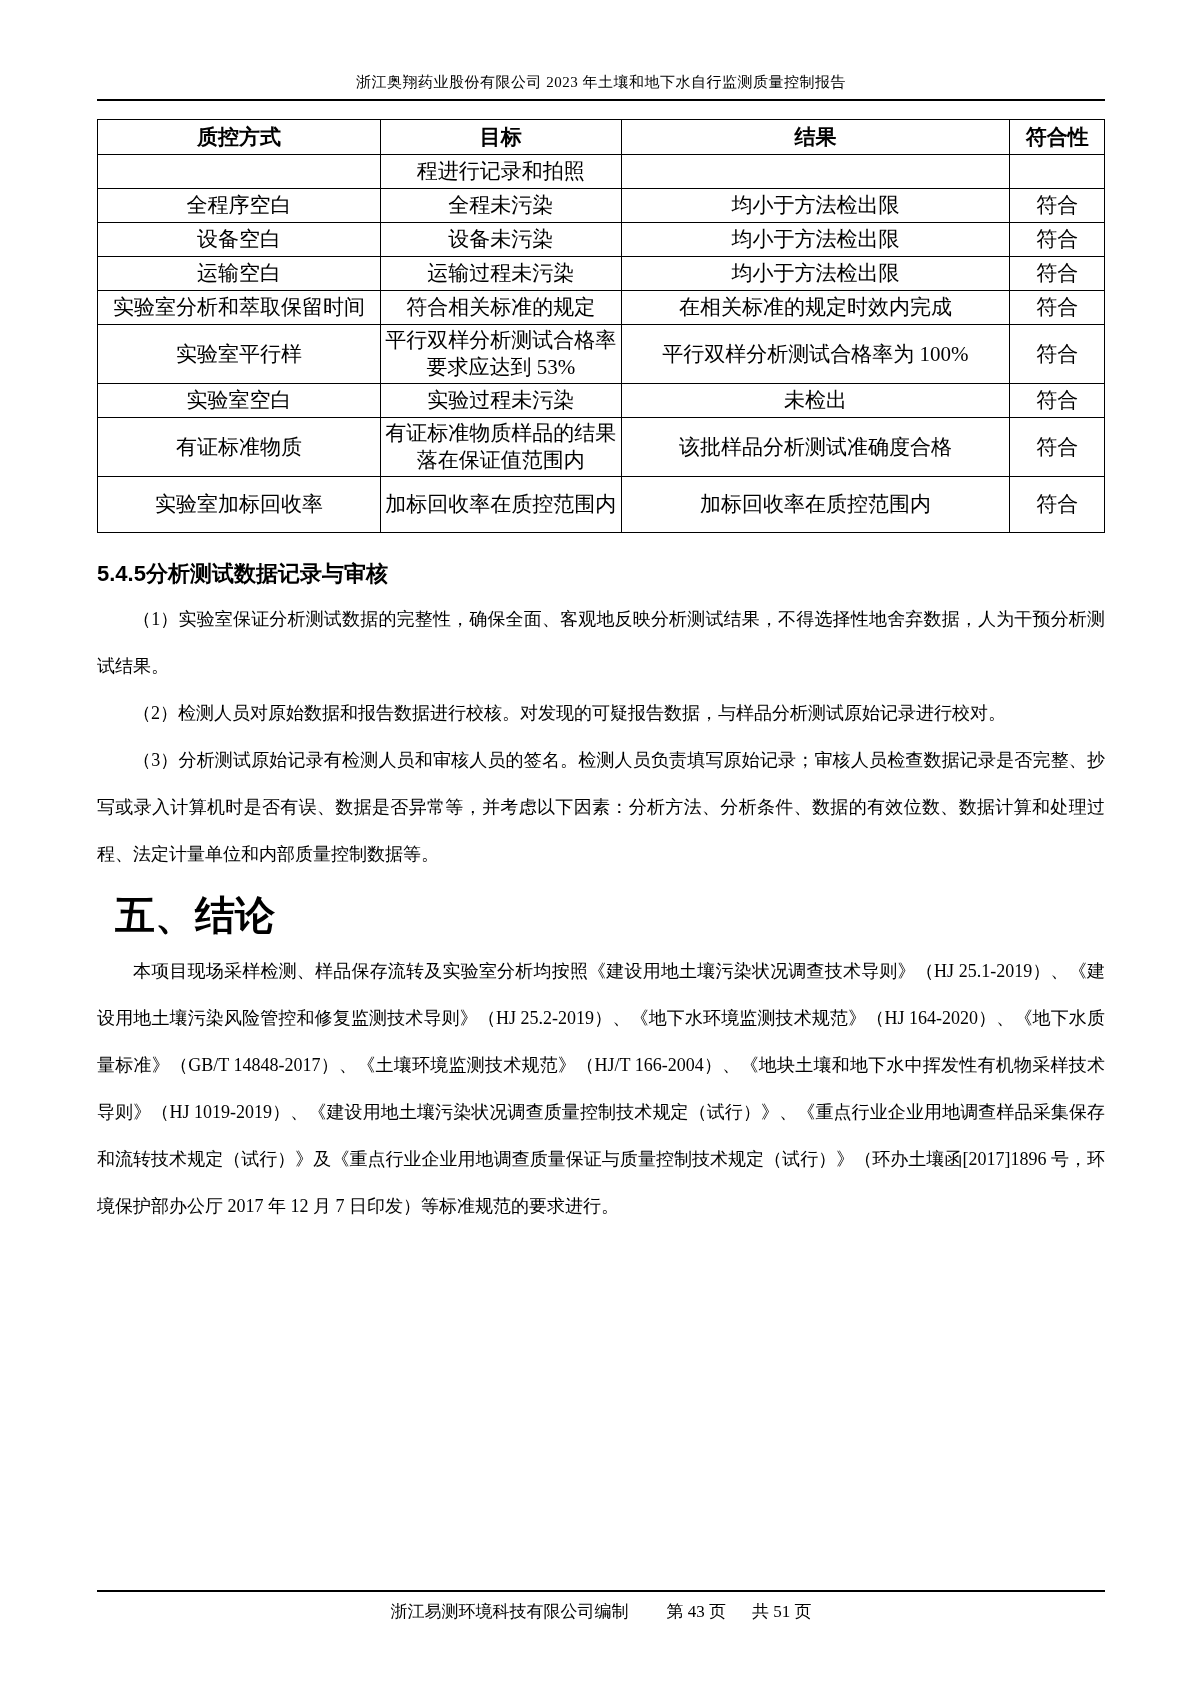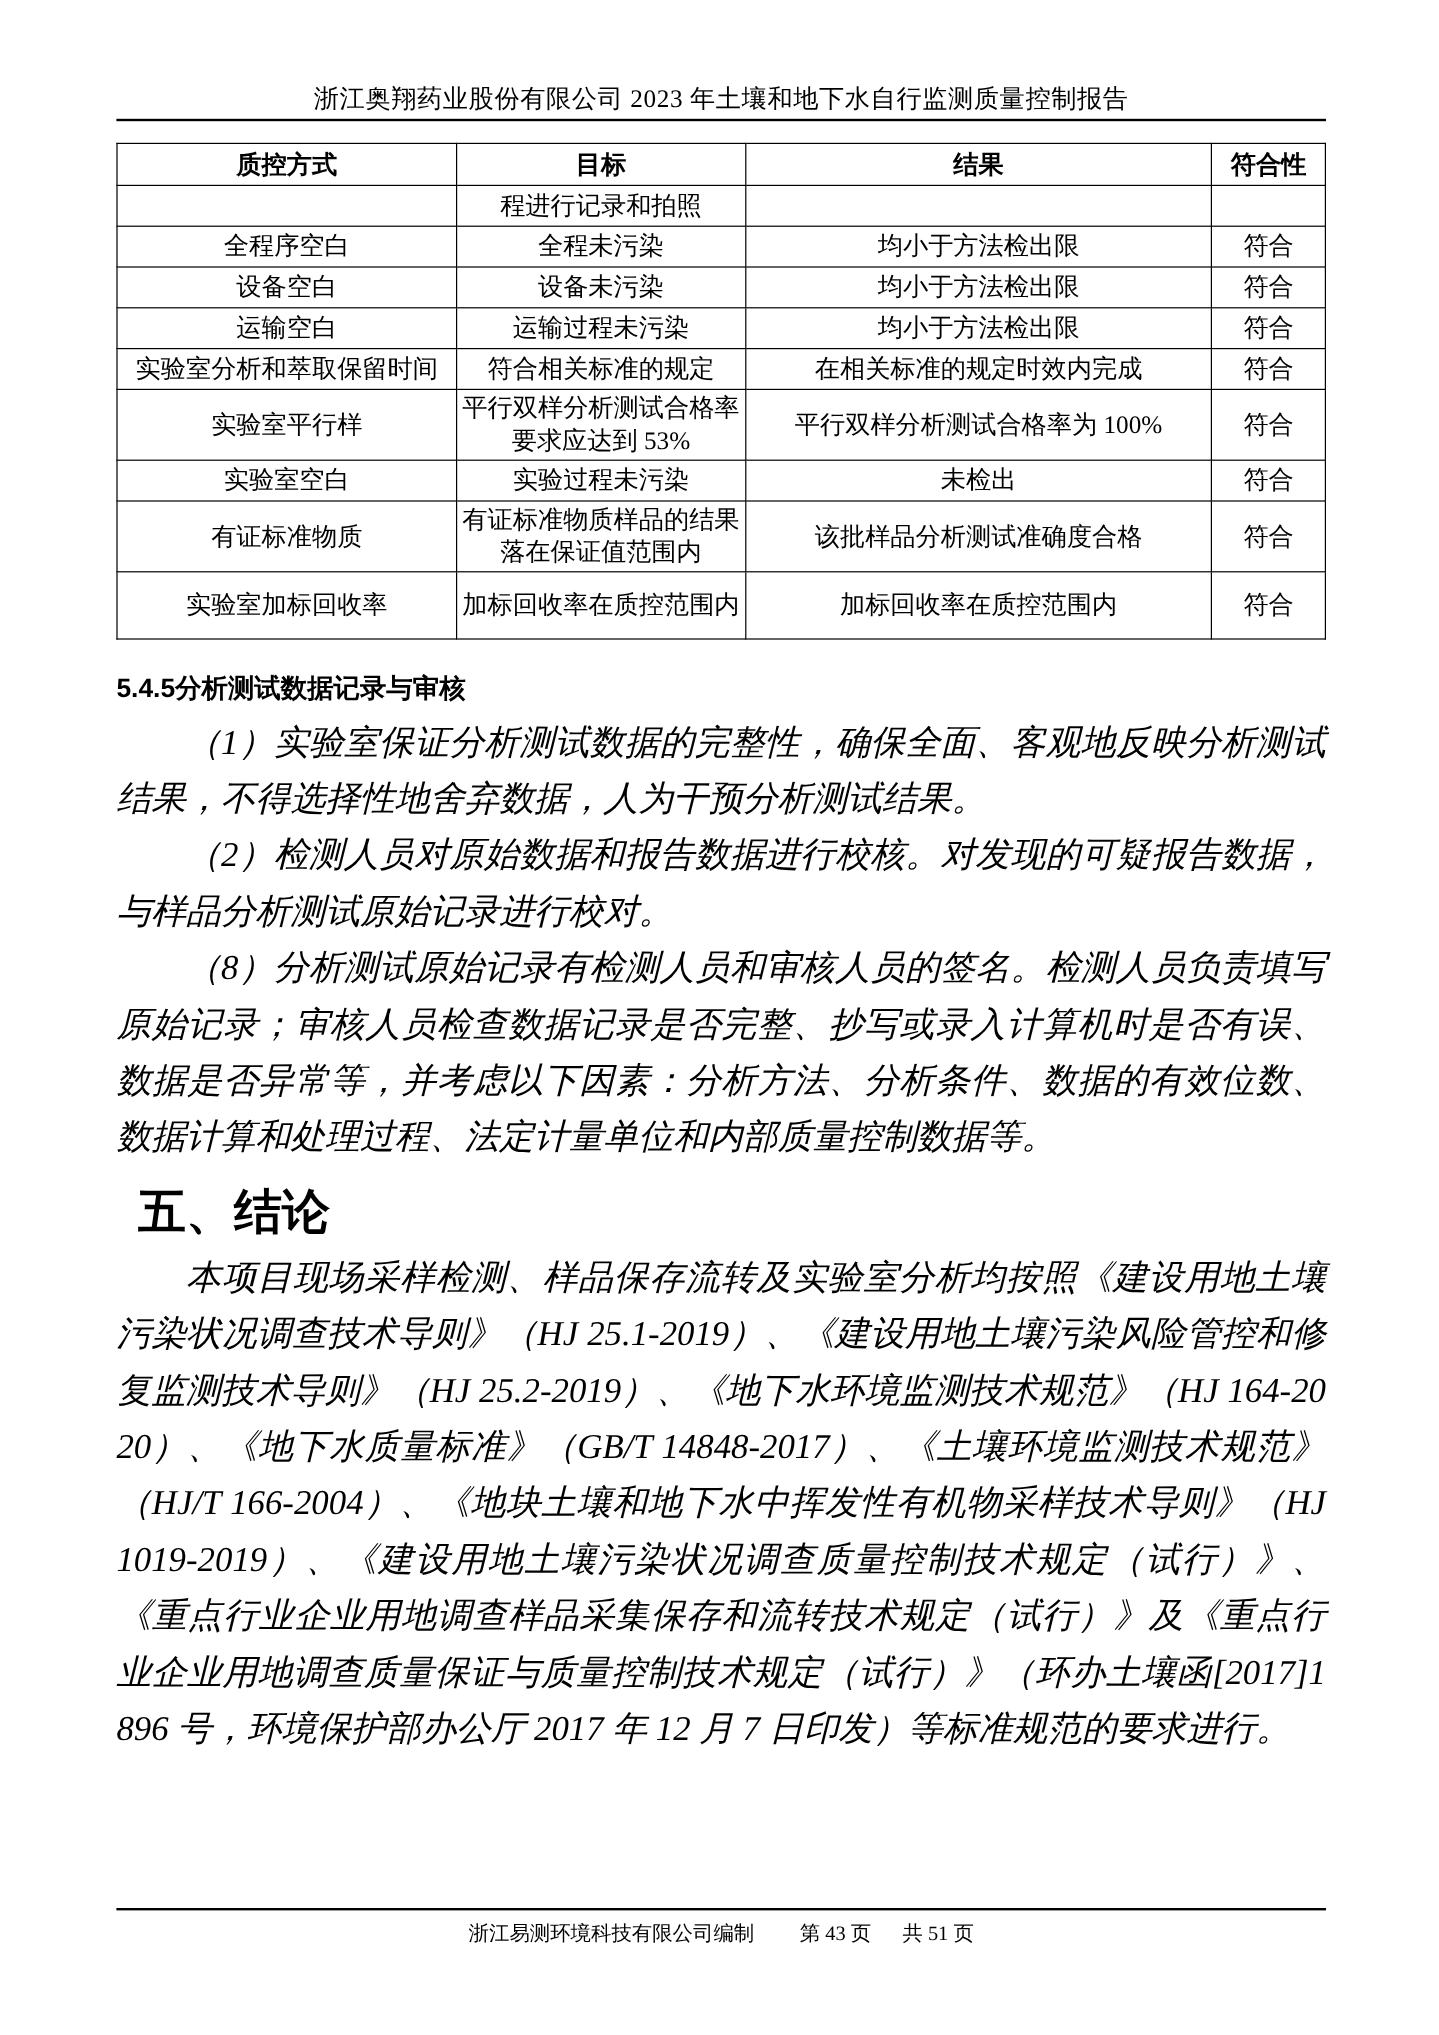--- a/index.html
+++ b/index.html
@@ -15,21 +15,21 @@
   }
   .content {
     position: absolute;
     left: 97px;
     right: 94px;
     top: 0;
   }
   .doc-header-title {
     margin-top: 70px;
     text-align: center;
-    font-size: 21px;
+    font-size: 15px;
     line-height: 24px;
     letter-spacing: 0.5px;
   }
   .doc-header-rule {
     margin-top: 5px;
     border-bottom: 2px solid #000;
     height: 0;
   }
   table.qc-table {
     margin-top: 18px;
@@ -61,26 +61,25 @@
   .section-heading {
     margin-top: 26px;
     font-family: "Liberation Sans", "DejaVu Sans", sans-serif;
     font-weight: bold;
     font-size: 22px;
     line-height: 30px;
   }
   .section-heading .sec-no { }
   .body-text p {
     margin: 0;
-    font-size: 29px;
+    font-size: 18px;
     line-height: 47px;
     text-align: justify;
     text-indent: 2em;
     word-break: break-all;
-    font-style: italic;
   }
   .body-text { margin-top: 7px; }
   .conclusion-heading {
     margin: 16px 0 10px 0;
     padding-left: 18px;
     font-weight: bold;
     font-size: 40px;
     line-height: 44px;
   }
   .doc-footer {
@@ -181,21 +180,21 @@
       </tbody>
     </table>
 
     <div class="section-heading">
       <span class="sec-no">5.4.5</span><span>分析测试数据记录与审核</span>
     </div>
 
     <div class="body-text">
       <p>（1）实验室保证分析测试数据的完整性，确保全面、客观地反映分析测试结果，不得选择性地舍弃数据，人为干预分析测试结果。</p>
       <p>（2）检测人员对原始数据和报告数据进行校核。对发现的可疑报告数据，与样品分析测试原始记录进行校对。</p>
-      <p>（8）分析测试原始记录有检测人员和审核人员的签名。检测人员负责填写原始记录；审核人员检查数据记录是否完整、抄写或录入计算机时是否有误、数据是否异常等，并考虑以下因素：分析方法、分析条件、数据的有效位数、数据计算和处理过程、法定计量单位和内部质量控制数据等。</p>
+      <p>（3）分析测试原始记录有检测人员和审核人员的签名。检测人员负责填写原始记录；审核人员检查数据记录是否完整、抄写或录入计算机时是否有误、数据是否异常等，并考虑以下因素：分析方法、分析条件、数据的有效位数、数据计算和处理过程、法定计量单位和内部质量控制数据等。</p>
     </div>
 
     <div class="conclusion-heading">五、结论</div>
 
     <div class="body-text">
       <p>本项目现场采样检测、样品保存流转及实验室分析均按照《建设用地土壤污染状况调查技术导则》（HJ 25.1-2019）、《建设用地土壤污染风险管控和修复监测技术导则》（HJ 25.2-2019）、《地下水环境监测技术规范》（HJ 164-2020）、《地下水质量标准》（GB/T 14848-2017）、《土壤环境监测技术规范》（HJ/T 166-2004）、《地块土壤和地下水中挥发性有机物采样技术导则》（HJ 1019-2019）、《建设用地土壤污染状况调查质量控制技术规定（试行）》、《重点行业企业用地调查样品采集保存和流转技术规定（试行）》及《重点行业企业用地调查质量保证与质量控制技术规定（试行）》（环办土壤函[2017]1896 号，环境保护部办公厅 2017 年 12 月 7 日印发）等标准规范的要求进行。</p>
     </div>
 
   </div>
 

